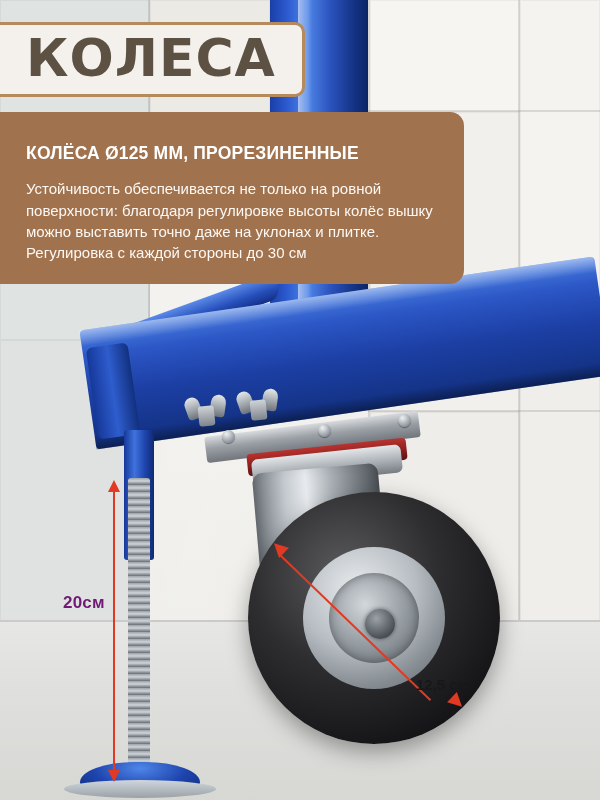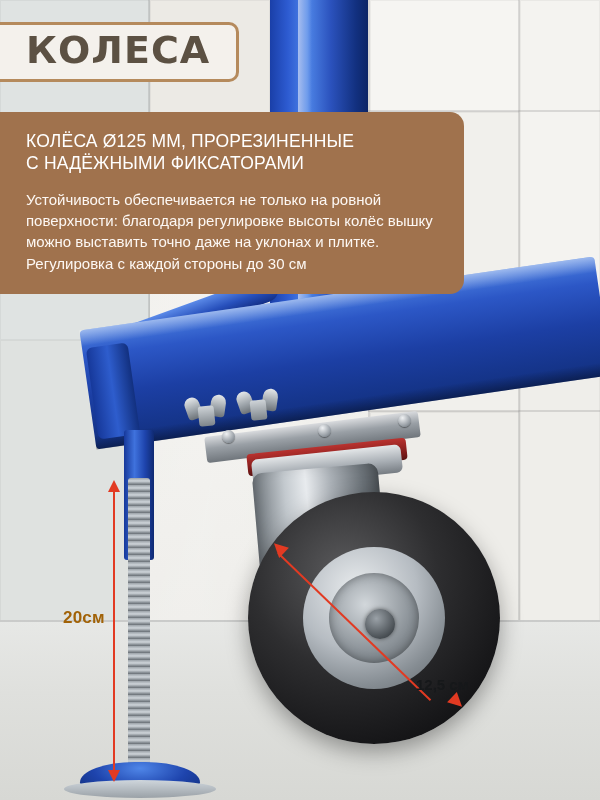--- a/index.html
+++ b/index.html
@@ -303,24 +303,24 @@
   }
   .arrow.diag-start {
     left: 272px; top: 541px;
     border-left: 7px solid transparent;
     border-right: 7px solid transparent;
     border-bottom: 14px solid #e23a22;
     transform: rotate(-46deg);
   }
   .label-20 {
     position: absolute;
-    left: 63px; top: 608px;
+    left: 63px; top: 593px;
     font-size: 17px;
     font-weight: bold;
-    color: #a16207;
+    color: #701a75;
     letter-spacing: 0.2px;
   }
   .label-125 {
     position: absolute;
     left: 416px; top: 676px;
     font-size: 15px;
     font-weight: bold;
     color: #16181a;
   }
 
@@ -330,43 +330,43 @@
     left: 0; top: 22px;
     background: #f4f1ec;
     border: 3px solid #b58a5c;
     border-left: none;
     border-radius: 0 10px 10px 0;
     padding: 6px 26px 8px 26px;
   }
   .title-badge .title-text {
     font-family: "DejaVu Sans", sans-serif;
     font-weight: bold;
-    font-size: 38px;
+    font-size: 52px;
     line-height: 1.05;
     color: #5c5143;
     letter-spacing: 1px;
   }
 
   
   .info-card {
     position: absolute;
     left: 0; top: 112px;
     width: 464px;
     background: #a0724d;
     border-radius: 0 14px 14px 0;
     padding: 18px 26px 20px 26px;
     box-sizing: border-box;
     color: #ffffff;
   }
   .info-card .headline {
-    font-weight: normal;
+    font-weight: bold;
     font-size: 17.5px;
     line-height: 1.28;
     letter-spacing: 0.2px;
-    margin: 0 0 14px 0;
+    margin: 12px 0 14px 0;
     text-transform: uppercase;
   }
   .info-card .body {
     font-size: 15px;
     line-height: 1.42;
     margin: 0;
     color: #fdf8f4;
   }
 </style>
 </head>
@@ -457,18 +457,17 @@
   <div class="arrow diag-end"></div>
   <div class="label-125">12,5 см</div>
 
   <div class="title-badge">
     <div class="title-text">КОЛЕСА</div>
   </div>
 
   <div class="info-card">
     <div class="headline">
       <div>КОЛЁСА Ø125 мм, ПРОРЕЗИНЕННЫЕ</div>
-      <div>С НАДЁЖНЫМИ ФИКСАТОРАМИ</div>
     </div>
     <p class="body">Устойчивость обеспечивается не только на ровной поверхности: благодаря регулировке высоты колёс вышку можно выставить точно даже на уклонах и плитке. Регулировка с каждой стороны до 30 см</p>
   </div>
 
 </div>
 
 </body></html>

